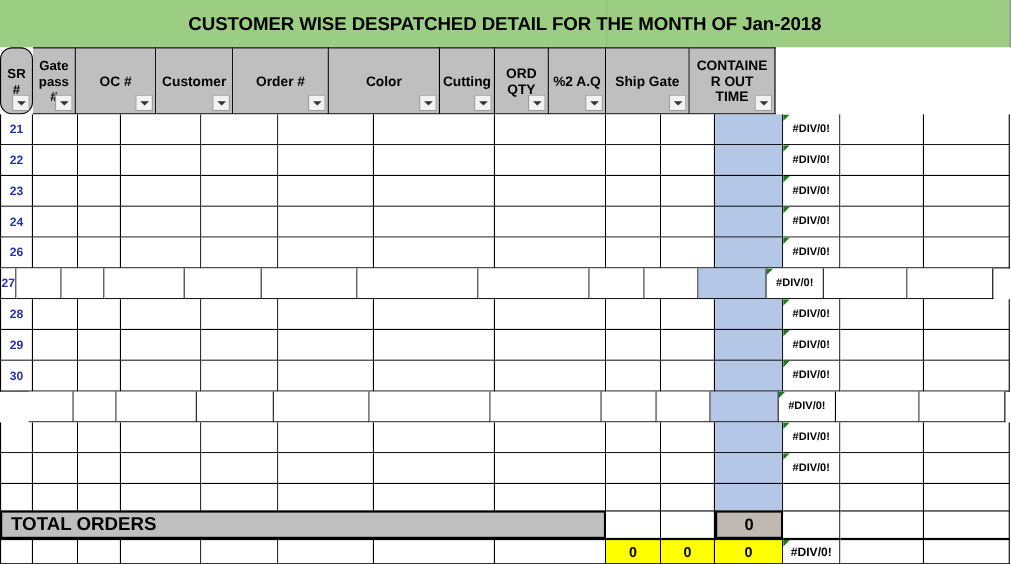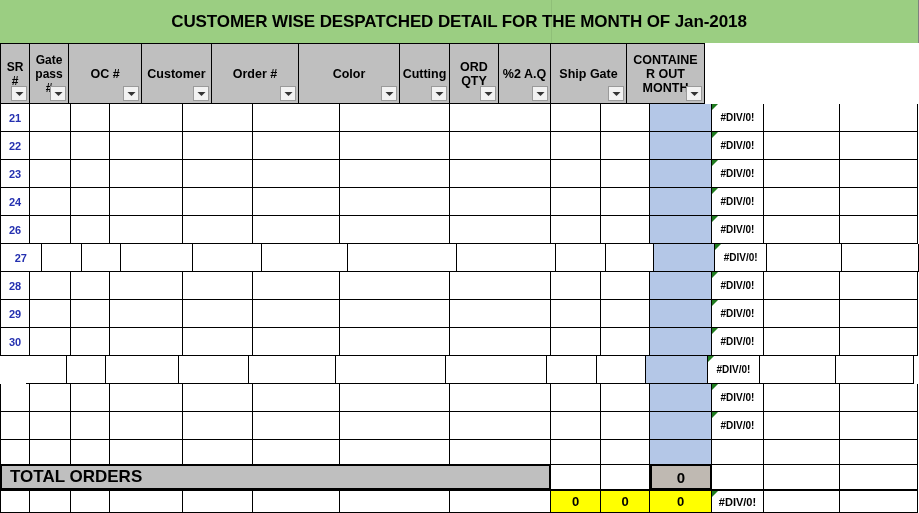--- a/index.html
+++ b/index.html
@@ -192,21 +192,21 @@
 <body>
 
 <div id="sheet">
 
   <div class="title-banner">
     <div class="divline"></div>
     <div class="title-text">CUSTOMER WISE DESPATCHED DETAIL FOR THE MONTH OF Jan-2018</div>
   </div>
 
   <div class="hdr-row" id="hdr-row">
-      <div class="hdr-cell first" style="width: 30px;">
+      <div class="hdr-cell first" style="width: 30px; border-radius: 11px;">
         <span class="hdr-label sm">SR #</span>
         <span class="filter-btn">
           <svg width="9" height="6" viewBox="0 0 9 6">
             <path d="M0.5 1 L4.5 5 L8.5 1 Z" fill="#333333"></path>
           </svg>
         </span>
       </div>
       <div class="hdr-cell" style="width: 39px;">
         <span class="hdr-label sm">Gate
 pass
@@ -278,21 +278,21 @@
         <span class="hdr-label">Ship Gate</span>
         <span class="filter-btn">
           <svg width="9" height="6" viewBox="0 0 9 6">
             <path d="M0.5 1 L4.5 5 L8.5 1 Z" fill="#333333"></path>
           </svg>
         </span>
       </div>
       <div class="hdr-cell" style="width: 78px;">
         <span class="hdr-label">CONTAINE
 R OUT
-MONTH</span>
+TIME</span>
         <span class="filter-btn">
           <svg width="9" height="6" viewBox="0 0 9 6">
             <path d="M0.5 1 L4.5 5 L8.5 1 Z" fill="#333333"></path>
           </svg>
         </span>
       </div>
     </div>
 
   <div class="grid" id="grid">
       <div class="drow">
@@ -384,21 +384,21 @@
         <div class="dcell" style="width: 49px;"></div>
         <div class="dcell shipped" style="width: 62px;"></div>
         <div class="dcell aq" style="width: 52px;">
           <span class="err-tri"></span>
           <span style="width: 100%; text-align: center;">#DIV/0!</span>
         </div>
         <div class="dcell" style="width: 76px;"></div>
         <div class="dcell" style="width: 78px;"></div>
       </div>
       <div class="drow">
-        <div class="dcell first sr" style="width: 42px;">27</div>
+        <div class="dcell first sr" style="width: 15px;">27</div>
         <div class="dcell" style="width: 41px;"></div>
         <div class="dcell" style="width: 39px;"></div>
         <div class="dcell" style="width: 73px;"></div>
         <div class="dcell" style="width: 70px;"></div>
         <div class="dcell" style="width: 87px;"></div>
         <div class="dcell" style="width: 110px;"></div>
         <div class="dcell" style="width: 101px;"></div>
         <div class="dcell" style="width: 50px;"></div>
         <div class="dcell" style="width: 49px;"></div>
         <div class="dcell shipped" style="width: 62px;"></div>

